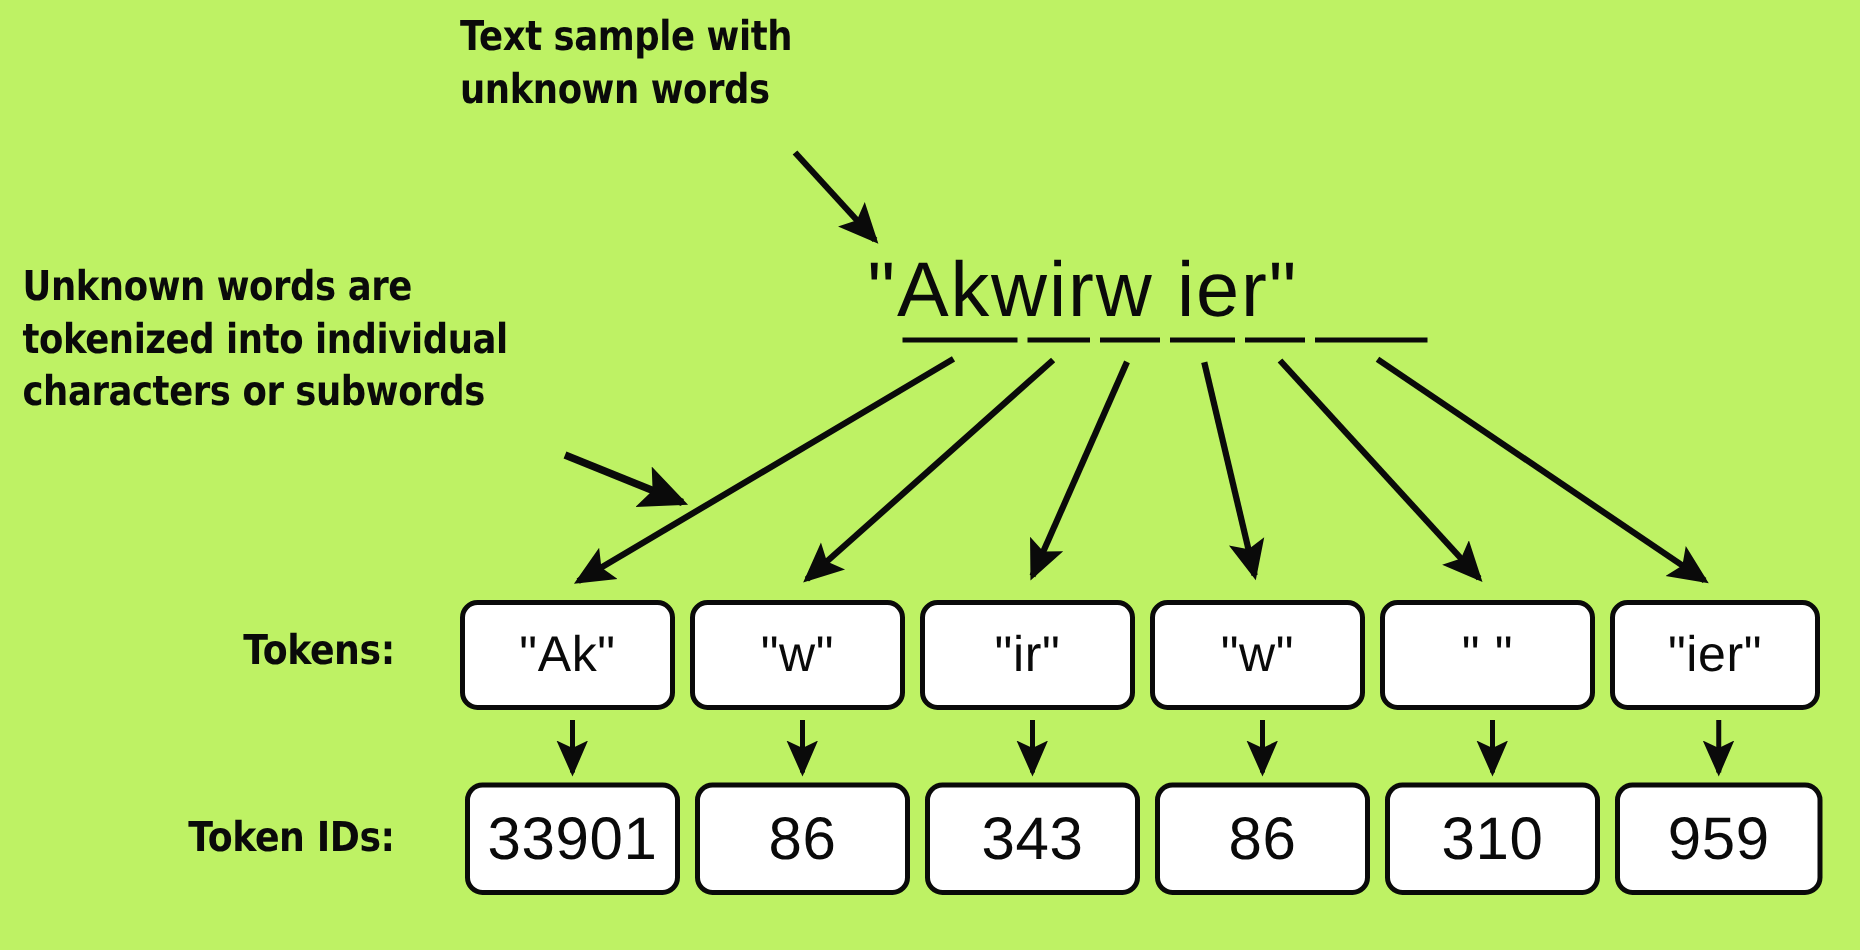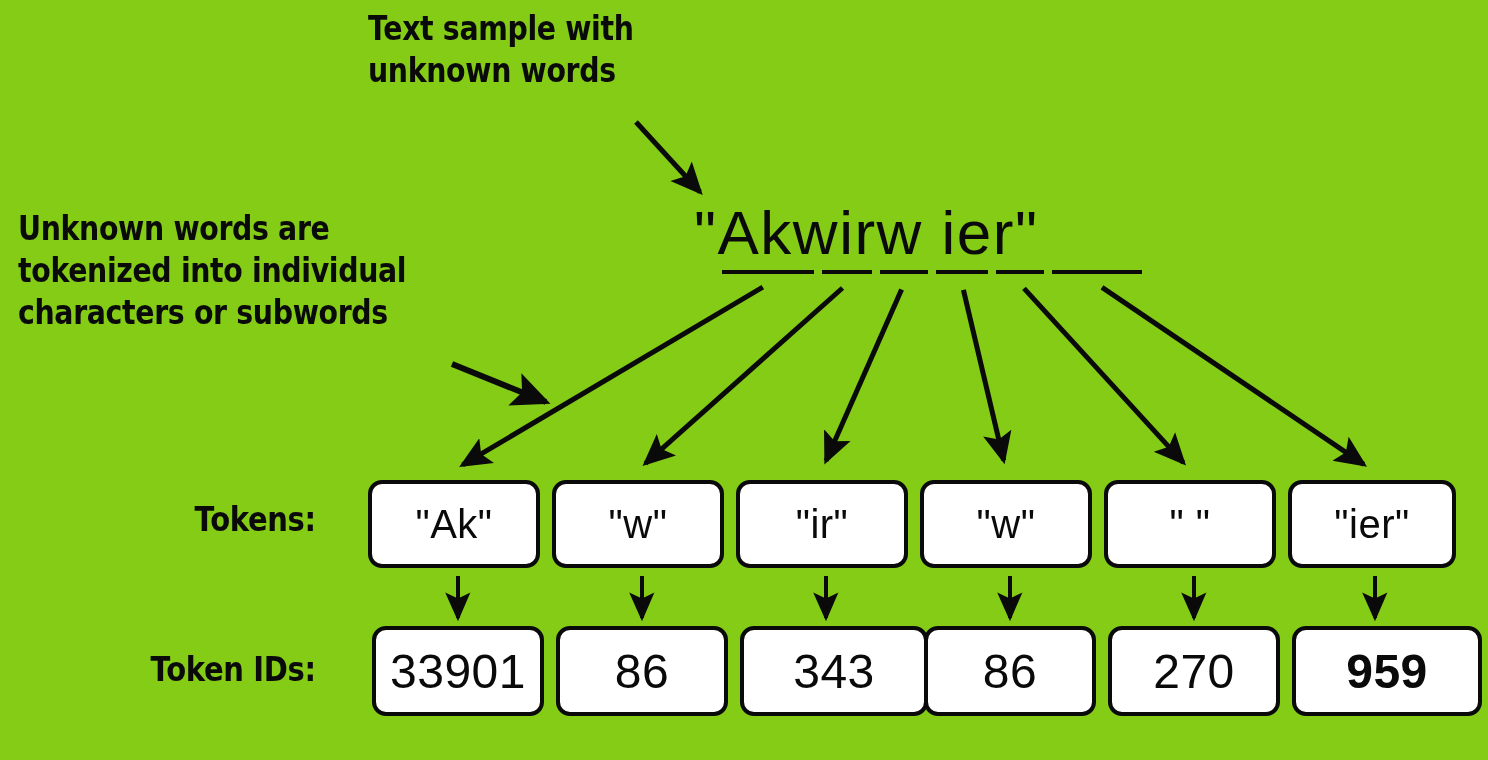--- a/index.html
+++ b/index.html
@@ -9,21 +9,21 @@
     background: #ffffff;
   }
   body {
     font-family: "Liberation Sans", sans-serif;
     -webkit-font-smoothing: antialiased;
   }
   #canvas {
     position: relative;
     width: 1488px;
     height: 760px;
-    background: #84cc16;
+    background: #bef264;
     overflow: hidden;
   }
 
   
   .annot {
     position: absolute;
     font-family: "DejaVu Sans", "Liberation Sans", sans-serif;
     font-weight: 700;
     color: #0a0a0a;
     letter-spacing: -0.4px;
@@ -155,27 +155,27 @@
 
   <div class="row-label" id="label-tokens">Tokens:</div>
   <div class="row-label" id="label-token-ids">Token IDs:</div>
 
   <div id="boxes-layer">
       <div class="box token-box" style="left: 368px; width: 172px;">"Ak"</div>
       <div class="box id-box" style="left: 372px; width: 172px;">33901</div>
       <div class="box token-box" style="left: 552px; width: 172px;">"w"</div>
       <div class="box id-box" style="left: 556px; width: 172px;">86</div>
       <div class="box token-box" style="left: 736px; width: 172px;">"ir"</div>
-      <div class="box id-box" style="left: 740px; width: 188px;">343</div>
+      <div class="box id-box" style="left: 740px; width: 172px;">343</div>
       <div class="box token-box" style="left: 920px; width: 172px;">"w"</div>
       <div class="box id-box" style="left: 924px; width: 172px;">86</div>
       <div class="box token-box" style="left: 1104px; width: 172px;">" "</div>
-      <div class="box id-box" style="left: 1108px; width: 172px;">270</div>
+      <div class="box id-box" style="left: 1108px; width: 172px;">310</div>
       <div class="box token-box" style="left: 1288px; width: 168px;">"ier"</div>
-      <div class="box id-box" style="left: 1292px; width: 190px; font-weight: bold;">959</div>
+      <div class="box id-box" style="left: 1292px; width: 166px;">959</div>
     </div>
 
   <svg id="arrows" viewBox="0 0 1488 760" xmlns="http://www.w3.org/2000/svg">
     <defs>
       <marker id="ah" markerWidth="7" markerHeight="7" refX="5.6" refY="3.1" orient="auto" markerUnits="strokeWidth">
         <path d="M0,0.2 L6.4,3.1 L0,6.0 L1.3,3.1 Z" fill="#0a0a0a"></path>
       </marker>
       <marker id="ah-thin" markerWidth="8" markerHeight="8" refX="6.4" refY="3.4" orient="auto" markerUnits="strokeWidth">
         <path d="M0,0.3 L7.2,3.4 L0,6.6 L1.5,3.4 Z" fill="#0a0a0a"></path>
       </marker>

